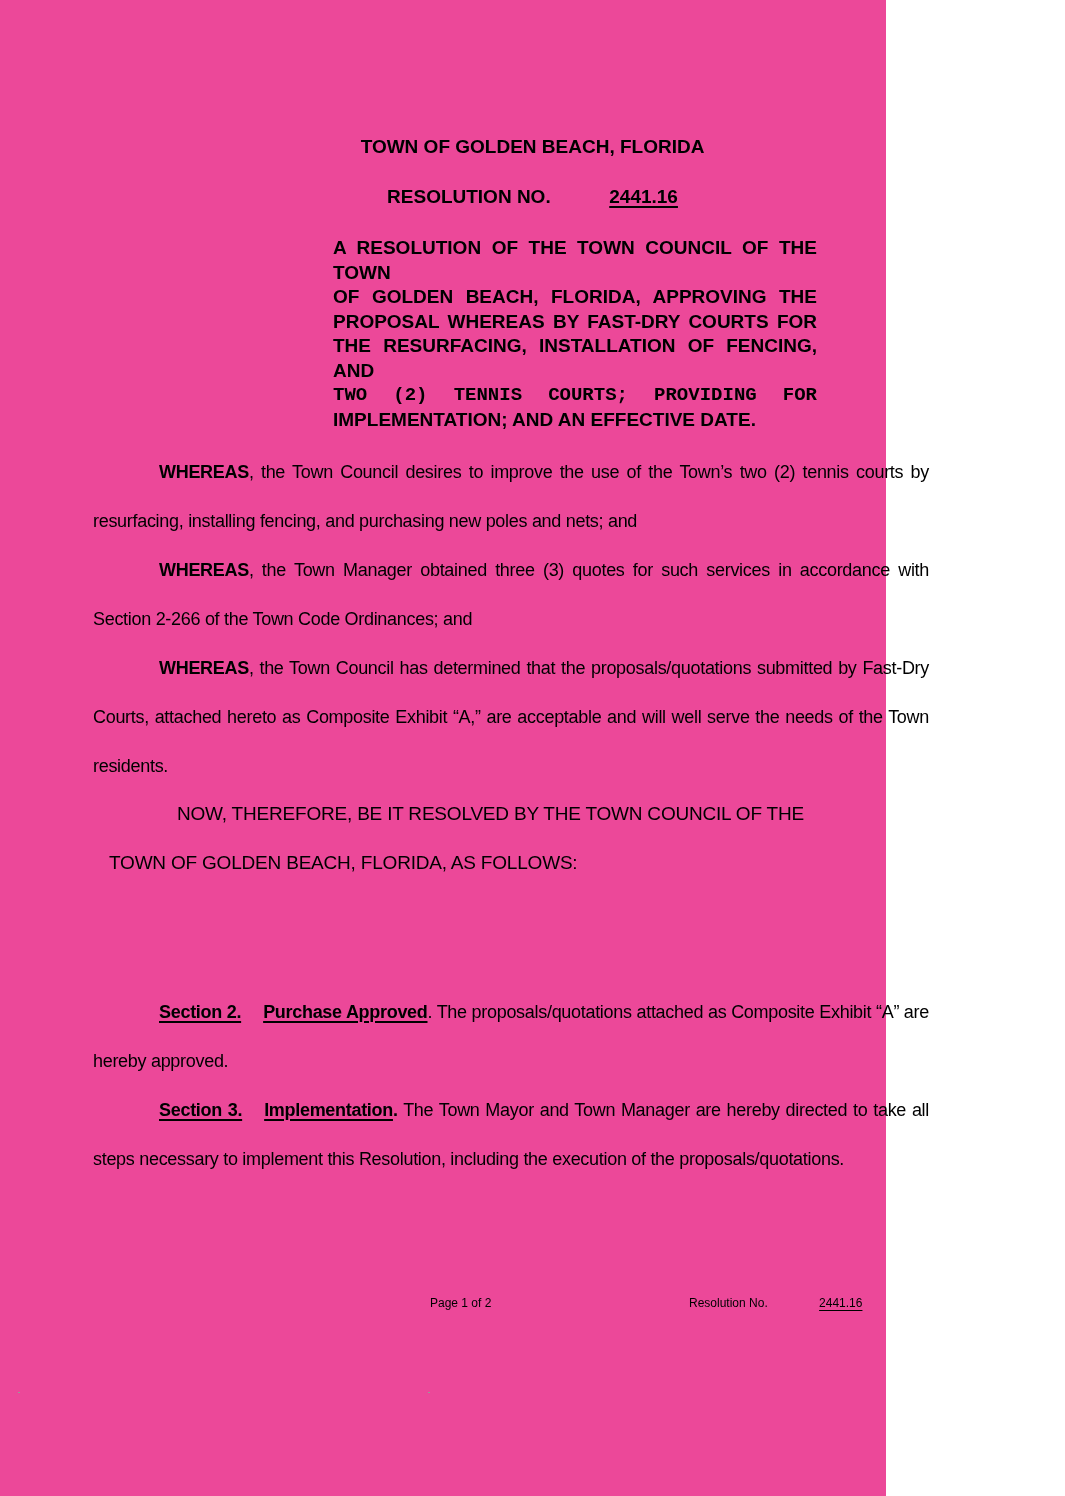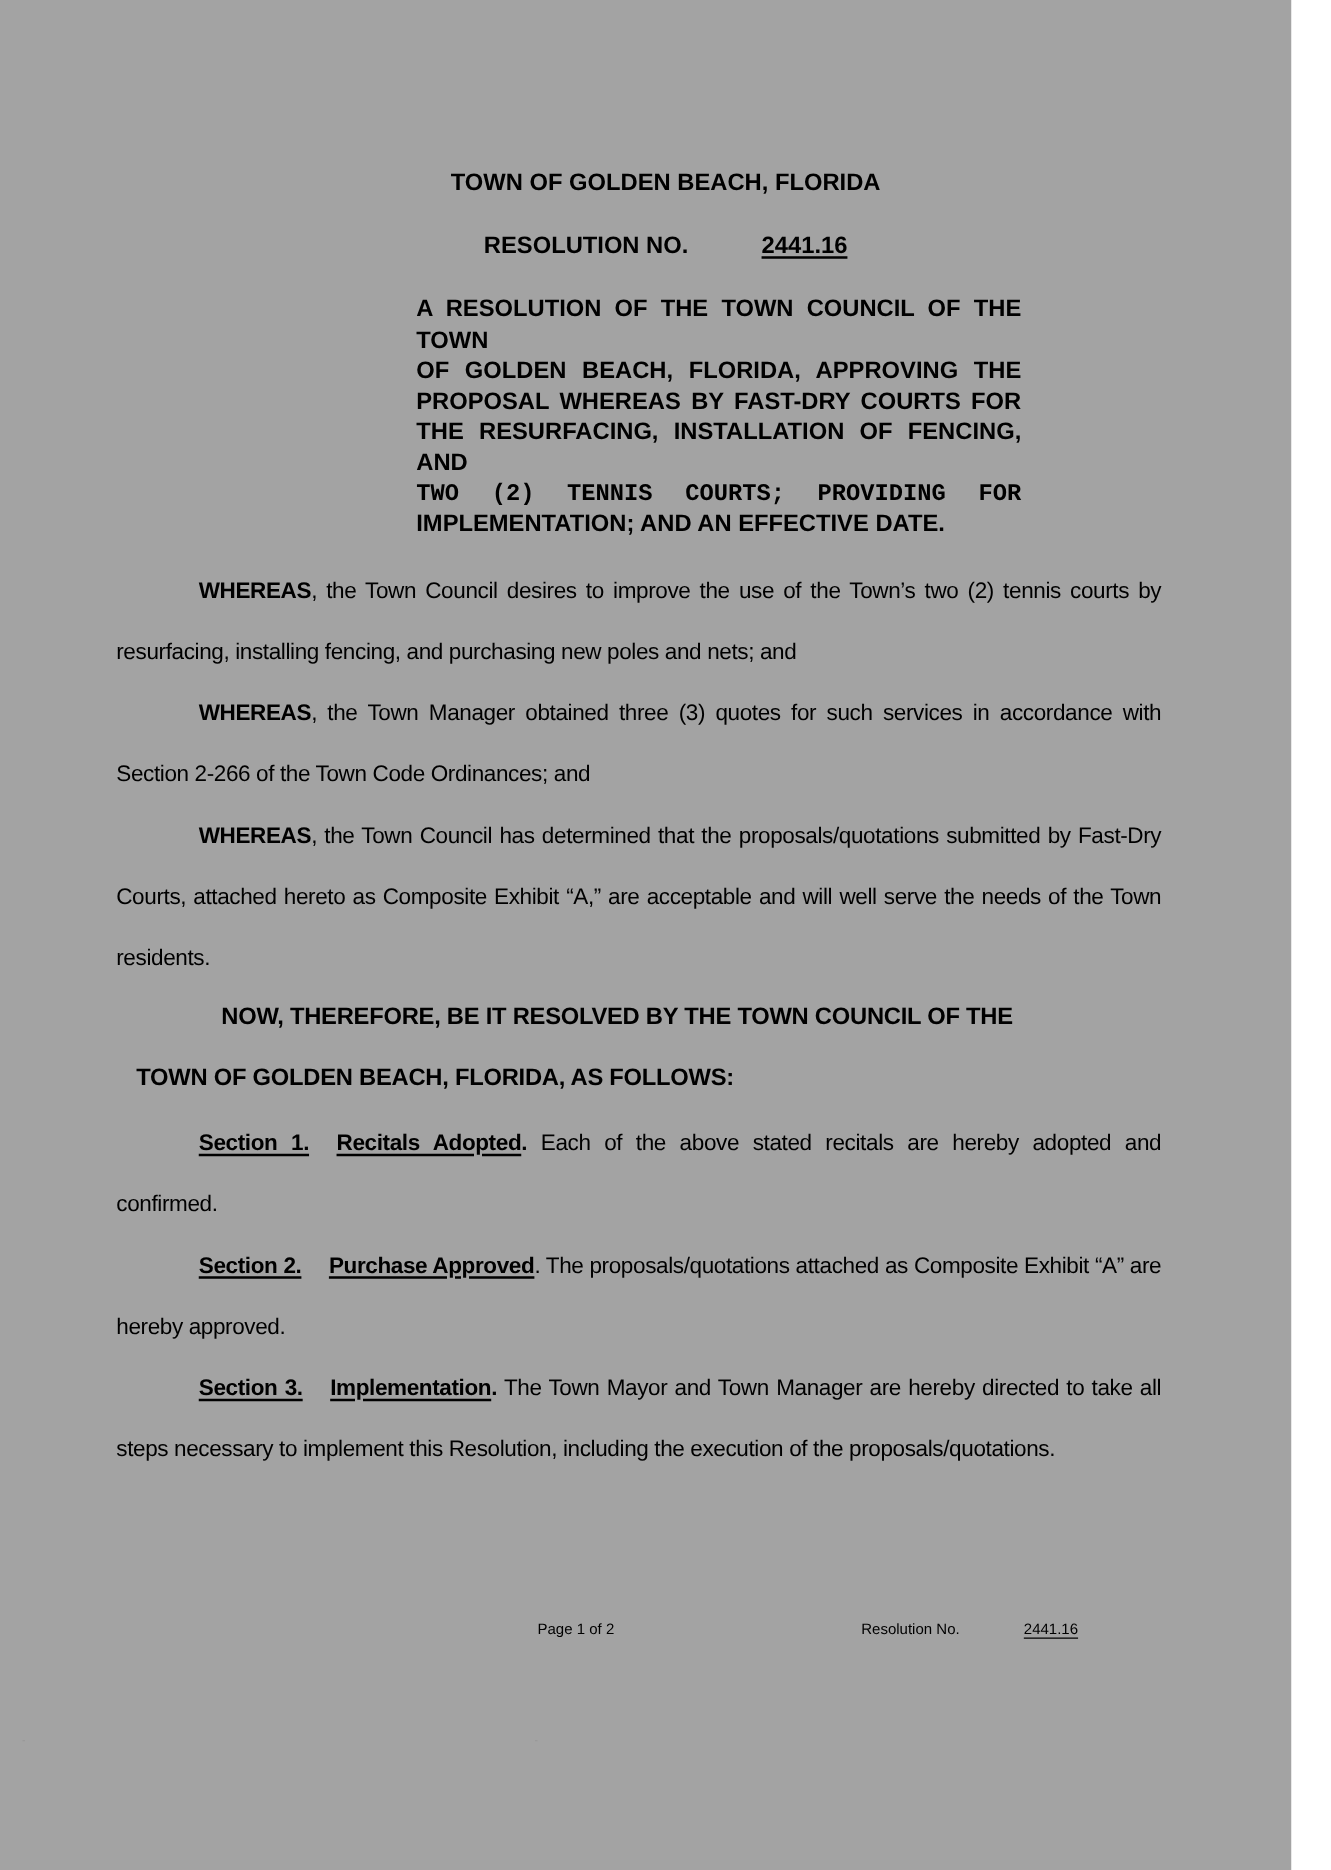--- a/index.html
+++ b/index.html
@@ -11,22 +11,22 @@
       width: 1065px;
       height: 1496px;
       position: relative;
       overflow: hidden;
       color: #000;
       font-family: "Liberation Sans", sans-serif;
     }
     .page {
       position: absolute;
       left: 0; top: 0;
-      width: 1033px; height: 1496px;
-      background: #a3a3a3;
+      width: 886px; height: 1496px;
+      background: #ec4899;
     }
     .center-line {
       position: absolute;
       left: 0; width: 1065px;
       text-align: center;
       font-weight: bold;
       font-size: 19px;
     }
     .u { text-decoration: underline; text-underline-offset: 3px; text-decoration-thickness: 2px; margin-left: 48px; }
     .title-block {
@@ -52,21 +52,21 @@
       text-align: justify;
       transform-origin: left top;
       letter-spacing: -0.3px;
     }
     .body-para .indent { display: inline-block; width: 66px; }
     .b { font-weight: bold; }
     .bu { font-weight: bold; text-decoration: underline; text-underline-offset: 3px; text-decoration-thickness: 2px; }
     .gap { display: inline-block; width: 22px; }
     .now-line {
       position: absolute;
-      font-weight: bold;
+      font-weight: normal;
       font-size: 19px;
       letter-spacing: -0.2px;
     }
     .footer {
       position: absolute;
       top: 1296px;
       font-size: 12px;
     }
     .speck {
       position: absolute;
@@ -104,23 +104,20 @@
     <span class="indent"></span><span class="b">WHEREAS</span><span>, the Town Manager obtained three (3) quotes for such services in accordance with Section 2-266 of the Town Code Ordinances; and</span>
   </div>
 
   <div class="body-para" style="top:644px;">
     <span class="indent"></span><span class="b">WHEREAS</span><span>, the Town Council has determined that the proposals/quotations submitted by Fast-Dry Courts, attached hereto as Composite Exhibit “A,” are acceptable and will well serve the needs of the Town residents.</span>
   </div>
 
   <div class="now-line" style="left:177px; top:803px;">NOW, THEREFORE, BE IT RESOLVED BY THE TOWN COUNCIL OF THE</div>
   <div class="now-line" style="left:109px; top:852px;">TOWN OF GOLDEN BEACH, FLORIDA, AS FOLLOWS:</div>
 
-  <div class="body-para" style="top:890px;">
-    <span class="indent"></span><span class="bu">Section 1.</span><span class="gap"></span><span class="bu">Recitals Adopted</span><span class="b">.</span><span> Each of the above stated recitals are hereby adopted and confirmed.</span>
-  </div>
 
   <div class="body-para" style="top:988px;">
     <span class="indent"></span><span class="bu">Section 2.</span><span class="gap"></span><span class="bu">Purchase Approved</span><span>.</span><span>  The proposals/quotations attached as Composite Exhibit “A” are hereby approved.</span>
   </div>
 
   <div class="body-para" style="top:1086px;">
     <span class="indent"></span><span class="bu">Section 3.</span><span class="gap"></span><span class="bu">Implementation</span><span class="b">.</span><span> The Town Mayor and Town Manager are hereby directed to take all steps necessary to implement this Resolution, including the execution of the proposals/quotations.</span>
   </div>
 
   <div class="footer" style="left:430px;">Page 1 of 2</div>

